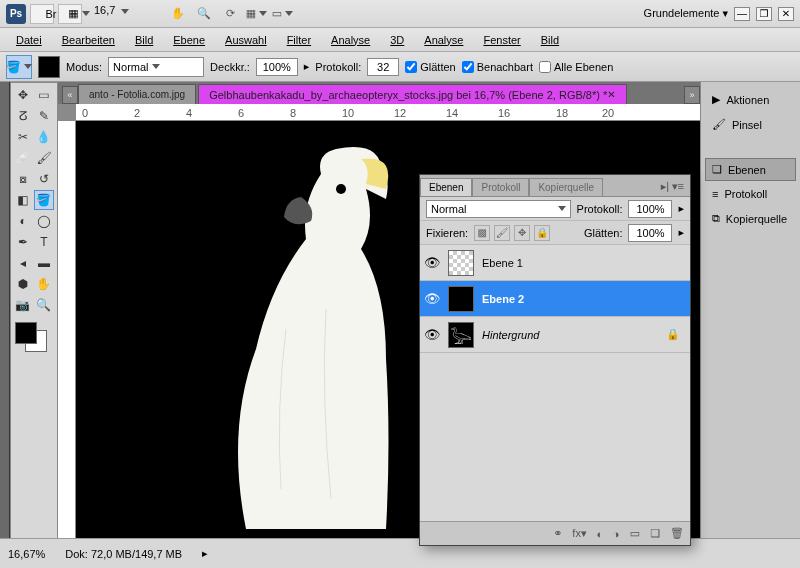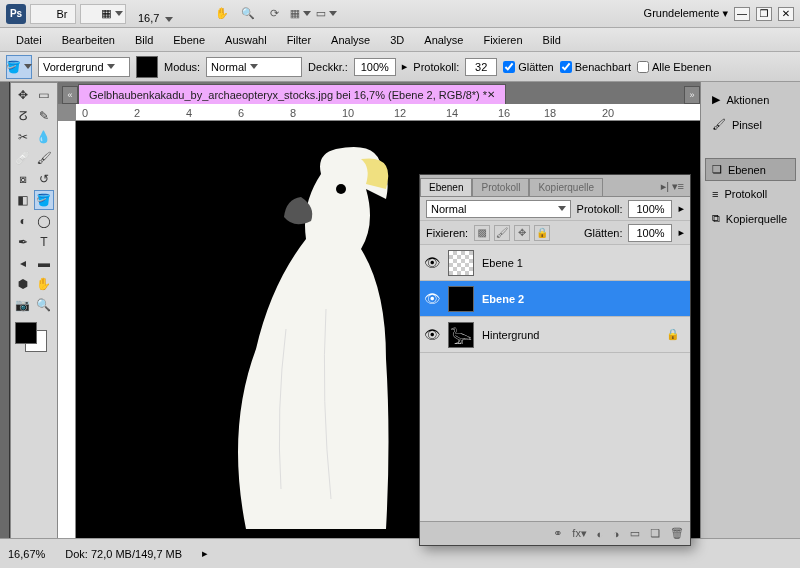--- a/index.html
+++ b/index.html
@@ -1,45 +1,45 @@
 <!DOCTYPE html>
 <html><head>
 <meta charset="utf-8">
 <style>
 * { box-sizing: border-box; margin: 0; padding: 0; font-family: "Segoe UI", Tahoma, sans-serif; font-size: 11px; }
 body { background: #e8e8e8; width: 800px; height: 568px; overflow: hidden; position: relative; }
 .titlebar { height: 28px; background: linear-gradient(#e6e6e6,#d8d8d8); display: flex; align-items: center; padding: 0 6px; border-bottom: 1px solid #aaa; }
-.tb-left { display: flex; align-items: flex-end; gap: 4px; }
+.tb-left { display: flex; align-items: flex-start; gap: 4px; }
 .tb-icon { width: 20px; height: 20px; background: #2a4d7a; border-radius: 3px; display:flex; align-items:center; justify-content:center; color:#fff; font-weight:bold; font-size:10px;}
-.tb-btn { width: 46px; height: 20px; border: 1px solid #bbb; background: #f2f2f2; display:flex; align-items:center; justify-content:center;padding-left:18px; }
+.tb-btn { width: 24px; height: 20px; border: 1px solid #bbb; background: #f2f2f2; display:flex; align-items:center; justify-content:center;padding-left:18px; }
 .zoom-disp { padding: 0 8px; }
 .tb-mid { display:flex; gap:4px; margin-left: 30px; align-items:center; }
 .tb-mid .ic { width:22px; height:20px; display:flex; align-items:center; justify-content:center; color:#555;}
 .tb-right { margin-left:auto; display:flex; align-items:center; gap:6px;}
 .win-btn { width:16px; height:14px; border:1px solid #888; background:#f5f5f5; display:flex; align-items:center; justify-content:center; font-size:10px;}
 .menubar { height: 24px; background: linear-gradient(#e6e6e6,#d8d8d8); display:flex; align-items:center; padding: 0 8px; gap: 4px; border-bottom:1px solid #aaa;}
-.menu-item { padding: 3px 8px; cursor:default; }
+.menu-item { padding: 3px 8px; cursor:default;text-decoration:underline; }
 .optbar { height: 30px; background: linear-gradient(#e2e2e2,#d2d2d2); border-bottom:1px solid #999; display:flex; align-items:center; padding:0 6px; gap:6px;}
 .opt-sel { height:20px; border:1px solid #888; background:#fff; padding:0 4px; display:flex; align-items:center;}
 .opt-swatch { width:22px; height:22px; border:1px solid #666; background:#000;}
 .opt-num { width:42px; height:18px; border:1px solid #888; background:#fff; text-align:center; line-height:17px;}
 .chk { display:flex; align-items:center; gap:3px;}
 .tri { display:inline-block; width:0; height:0; border-left:4px solid transparent; border-right:4px solid transparent; border-top:5px solid #555; margin-left:3px;}
 .workspace { position:absolute; top:82px; left:0; right:0; bottom:20px; display:flex; }
 .left-strip { width:10px; background:#6a6a6a; border-right:1px solid #333;}
 .toolbox { width:48px; background:#d8d8d8; border:1px solid #888; display:flex; flex-wrap:wrap; align-content:flex-start; padding:2px; gap:1px;}
 .tool { width:20px; height:20px; border:1px solid transparent; display:flex; align-items:center; justify-content:center; font-size:12px; color:#333;}
 .tool.active { background:#bcd4f0; border:1px solid #5a8fc8;}
 .color-sw { width:40px; height:30px; position:relative; margin-top:6px;}
 .fg { width:22px; height:22px; background:#000; border:1px solid #666; position:absolute; top:0; left:2px;}
 .bg { width:22px; height:22px; background:#fff; border:1px solid #666; position:absolute; top:8px; left:12px;}
 .doc-area { flex:1; display:flex; flex-direction:column; background:#8a8a8a; position:relative;}
 .tabbar { height:22px; background:#747474; display:flex; align-items:flex-end; padding-left:4px;}
 .dtab { height:20px; padding:0 10px; background:#9a9a9a; color:#222; border:1px solid #555; border-bottom:none; margin-right:2px; display:flex; align-items:center; font-size:10px;}
-.dtab.active { background:#f0abfc; }
+.dtab.active { background:#d946ef; }
 .arrow-btn { width:16px; height:18px; background:#888; border:1px solid #555; color:#eee; display:flex; align-items:center; justify-content:center; font-size:9px;}
 .canvas-wrap { flex:1; position:relative; overflow:hidden; }
 .ruler-h { position:absolute; top:0; left:18px; right:0; height:17px; background:#fff; border-bottom:1px solid #888; font-size:8px; color:#555; overflow:hidden;}
 .ruler-h span { position:absolute; top:3px; }
 .ruler-v { position:absolute; top:17px; left:0; width:18px; bottom:0; background:#fff; border-right:1px solid #888;}
 .canvas { position:absolute; top:17px; left:18px; right:0; bottom:0; background:#000; }
 .bird { position:absolute; left:110px; top:8px; width:250px; height:420px; }
 .statusbar { position:absolute; bottom:0; left:0; right:0; height:30px; background:#d8d8d8; border-top:1px solid #999; display:flex; align-items:center; padding:0 8px; gap:20px; font-size:10px;}
 .panel-dock { width:100px; background:#c8c8c8; border-left:1px solid #888; padding:6px 4px;}
 .dock-item { display:flex; align-items:center; gap:6px; padding:4px 6px; border:1px solid transparent; margin-bottom:2px;}
@@ -93,30 +93,26 @@
 <div class="menubar">
   <span class="menu-item">Datei</span>
   <span class="menu-item">Bearbeiten</span>
   <span class="menu-item">Bild</span>
   <span class="menu-item">Ebene</span>
   <span class="menu-item">Auswahl</span>
   <span class="menu-item">Filter</span>
   <span class="menu-item">Analyse</span>
   <span class="menu-item">3D</span>
   <span class="menu-item">Analyse</span>
-  <span class="menu-item">Fixieren</span>
+  <span class="menu-item">Fenster</span>
   <span class="menu-item">Bild</span>
 </div>
 
 <div class="optbar">
   <div class="tool active" style="width:26px;height:24px;">🪣<span class="tri"></span></div>
-  <div class="opt-sel" style="width:92px;">
-      <span>Vordergrund</span>
-      <span class="tri"></span>
-    </div>
   <div class="opt-swatch"></div>
   <span>Modus:</span>
   <div class="opt-sel" style="width:96px;">
       <span>Normal</span>
       <span class="tri"></span>
     </div>
   <span>Deckkr.:</span>
   <div class="opt-num">100%</div>
   <span>▸</span>
   <span>Protokoll:</span>
@@ -162,35 +158,36 @@
     <div class="tool">🔍</div>
     <div class="color-sw">
       <div class="bg"></div>
       <div class="fg"></div>
     </div>
   </div>
 
   <div class="doc-area">
     <div class="tabbar">
       <div class="arrow-btn">«</div>
+      <div class="dtab">anto - Fotolia.com.jpg</div>
       <div class="dtab active"><span>Gelbhaubenkakadu_by_archaeopteryx_stocks.jpg bei 16,7% (Ebene 2, RGB/8*) *</span> ✕</div>
       <div class="arrow-btn" style="margin-left:auto;">»</div>
     </div>
     <div class="canvas-wrap">
       <div class="ruler-h">
         <span style="left:6px">0</span>
         <span style="left:58px">2</span>
         <span style="left:110px">4</span>
         <span style="left:162px">6</span>
         <span style="left:214px">8</span>
         <span style="left:266px">10</span>
         <span style="left:318px">12</span>
         <span style="left:370px">14</span>
         <span style="left:422px">16</span>
-        <span style="left:468px">18</span>
+        <span style="left:480px">18</span>
         <span style="left:526px">20</span>
       </div>
       <div class="ruler-v"></div>
       <div class="canvas">
         <svg class="bird" viewBox="0 0 250 420">
           <path d="M 150 20 Q 200 10 195 50 Q 205 45 200 70 L 180 60 Q 190 95 175 120 Q 200 160 200 230 Q 205 310 200 400 L 60 400 Q 40 300 70 220 Q 85 155 120 110 Q 115 75 135 45 Q 130 25 150 20 Z" fill="#f5f5f0"></path>
           <path d="M 175 30 Q 210 25 200 60 L 180 55 Q 185 38 175 30 Z" fill="#f0e080"></path>
           <ellipse cx="155" cy="60" rx="5" ry="5" fill="#000"></ellipse>
           <path d="M 115 68 Q 100 70 98 88 Q 108 100 125 92 Q 130 78 115 68 Z" fill="#555"></path>
           <path d="M 100 200 Q 90 280 95 360" stroke="#ddd" stroke-width="1" fill="none"></path>
@@ -266,21 +263,21 @@
       <span>Ebene 1</span>
     </div>
     <div class="layer selected">
       <div class="eye">👁</div>
       <div class="thumb"></div>
       <span style="font-weight:bold;">Ebene 2</span>
     </div>
     <div class="layer">
       <div class="eye">👁</div>
       <div class="thumb bird-th" style="background:#000;color:#fff;">𓅬</div>
-      <span style="">Hintergrund</span>
+      <span style="font-style:italic;">Hintergrund</span>
       <span class="lock">🔒</span>
     </div>
   </div>
   <div class="lp-footer">
     <span>⚭</span>
     <span>fx▾</span>
     <span>◐</span>
     <span>◑</span>
     <span>▭</span>
     <span>❏</span>

